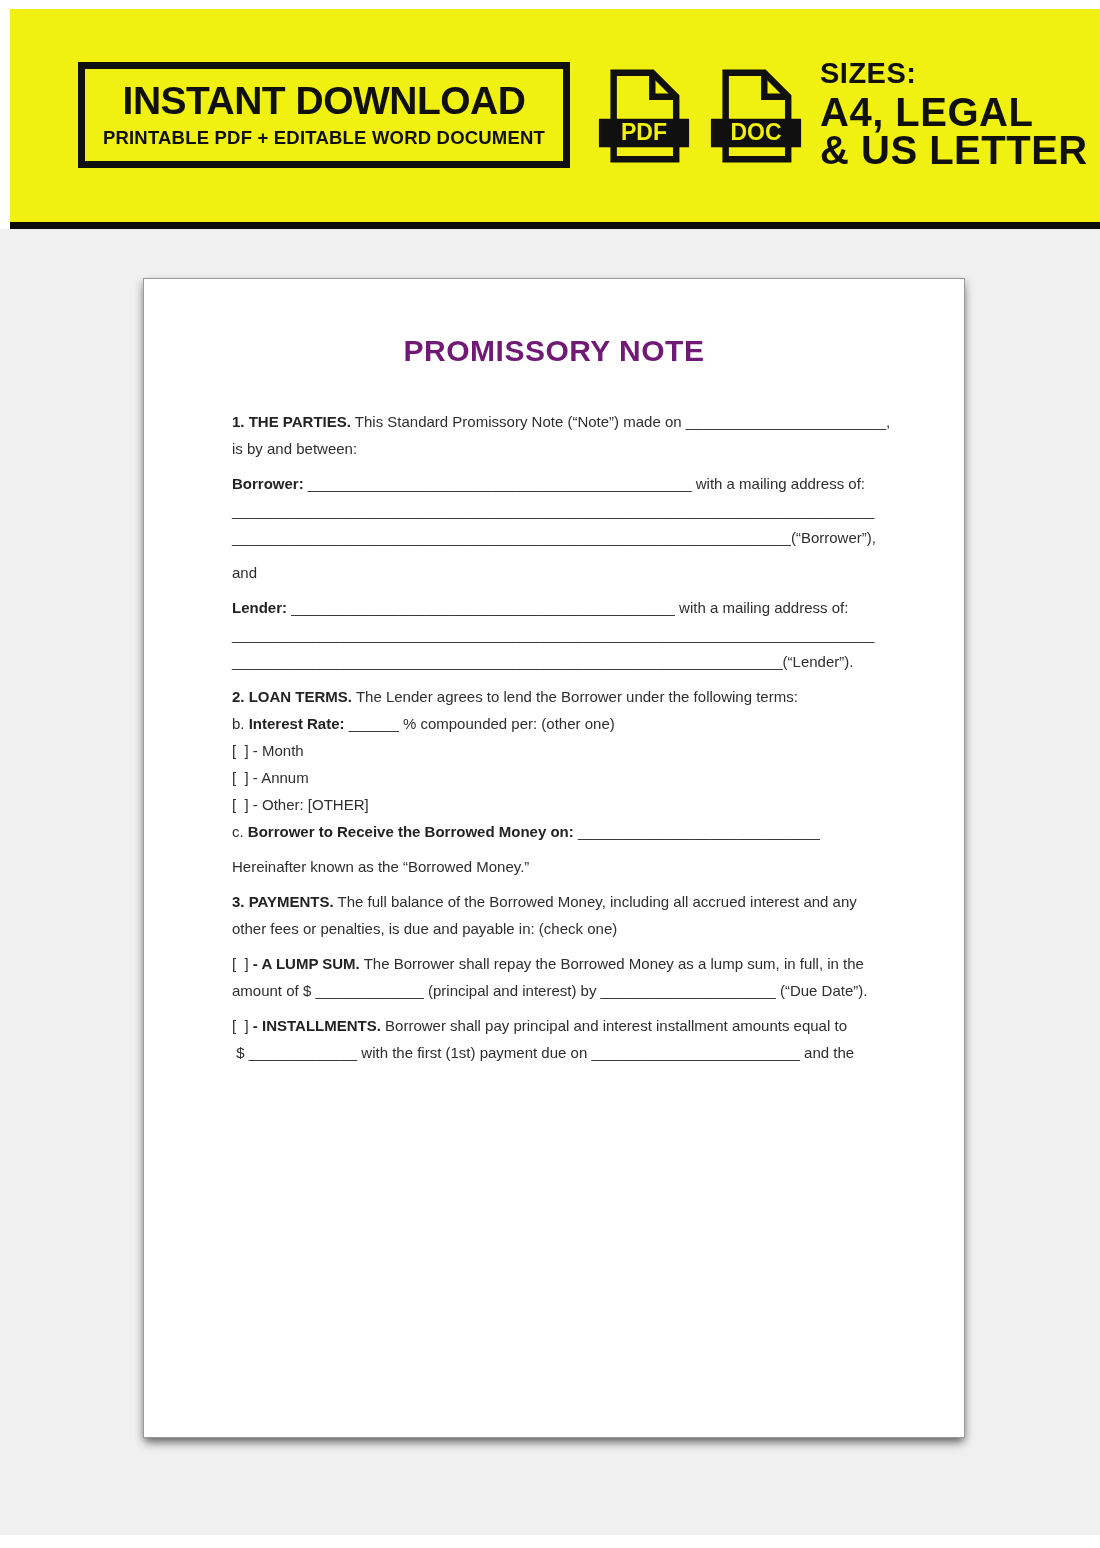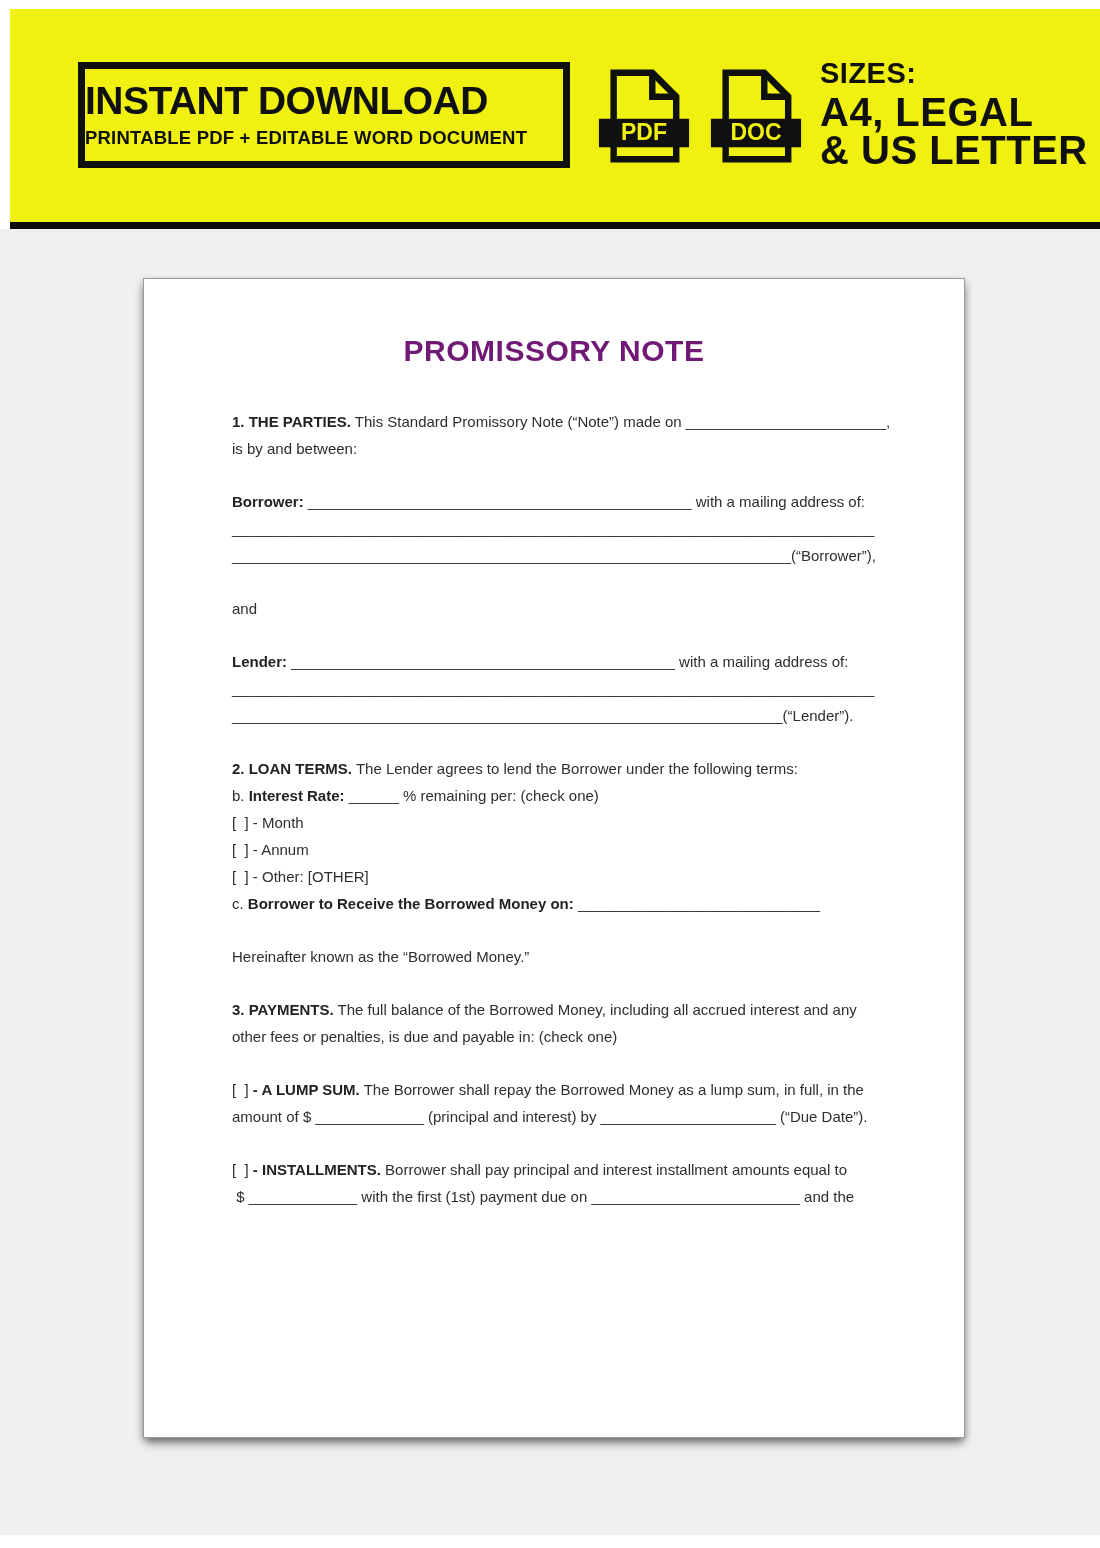--- a/index.html
+++ b/index.html
@@ -31,21 +31,21 @@
     position: absolute;
     left: 68px;
     top: 53px;
     width: 492px;
     height: 106px;
     border: 7px solid #101010;
     box-sizing: border-box;
     display: flex;
     flex-direction: column;
     justify-content: center;
-    align-items: flex-start;
+    align-items: center;
   }
   .id-title {
     font-size: 39px;
     font-weight: 700;
     color: #101010;
     line-height: 1.05;
     letter-spacing: -0.5px;
     white-space: nowrap;
   }
   .id-sub {
@@ -120,21 +120,21 @@
   }
   .doc-body {
     margin-top: 40px;
   }
   .row {
     font-size: 15px;
     line-height: 27px;
     color: #2e2e2e;
     white-space: pre;
   }
-  .gap { margin-top: 26px; }
+  .gap { margin-top: 8px; }
   .b { font-weight: 700; color: #232323; }
   .r { font-weight: 400; }
 
   .bottom-strip {
     height: 13px;
     background: #ffffff;
   }
 </style>
 </head>
 <body>
@@ -188,21 +188,21 @@
         <div class="row"><span class="r">___________________________________________________________________(“Borrower”),</span></div>
 
         <div class="row gap"><span class="r">and</span></div>
 
         <div class="row gap"><span class="b">Lender:</span><span class="r"> ______________________________________________ with a mailing address of:</span></div>
         <div class="row"><span class="r">_____________________________________________________________________________</span></div>
         <div class="row"><span class="r">__________________________________________________________________(“Lender”).</span></div>
 
         <div class="row gap"><span class="b">2. LOAN TERMS.</span><span class="r"> The Lender agrees to lend the Borrower under the following terms:</span></div>
 
-        <div class="row"><span class="r">b. </span><span class="b">Interest Rate:</span><span class="r"> ______ % remaining per: (check one)</span></div>
+        <div class="row"><span class="r">b. </span><span class="b">Interest Rate:</span><span class="r"> ______ % compounded per: (other one)</span></div>
         <div class="row"><span class="r">[  ] - Month</span></div>
         <div class="row"><span class="r">[  ] - Annum</span></div>
         <div class="row"><span class="r">[  ] - Other: [OTHER]</span></div>
         <div class="row"><span class="r">c. </span><span class="b">Borrower to Receive the Borrowed Money on:</span><span class="r"> _____________________________</span></div>
 
         <div class="row gap"><span class="r">Hereinafter known as the “Borrowed Money.”</span></div>
 
         <div class="row gap"><span class="b">3. PAYMENTS.</span><span class="r"> The full balance of the Borrowed Money, including all accrued interest and any</span></div>
         <div class="row"><span class="r">other fees or penalties, is due and payable in: (check one)</span></div>
 

